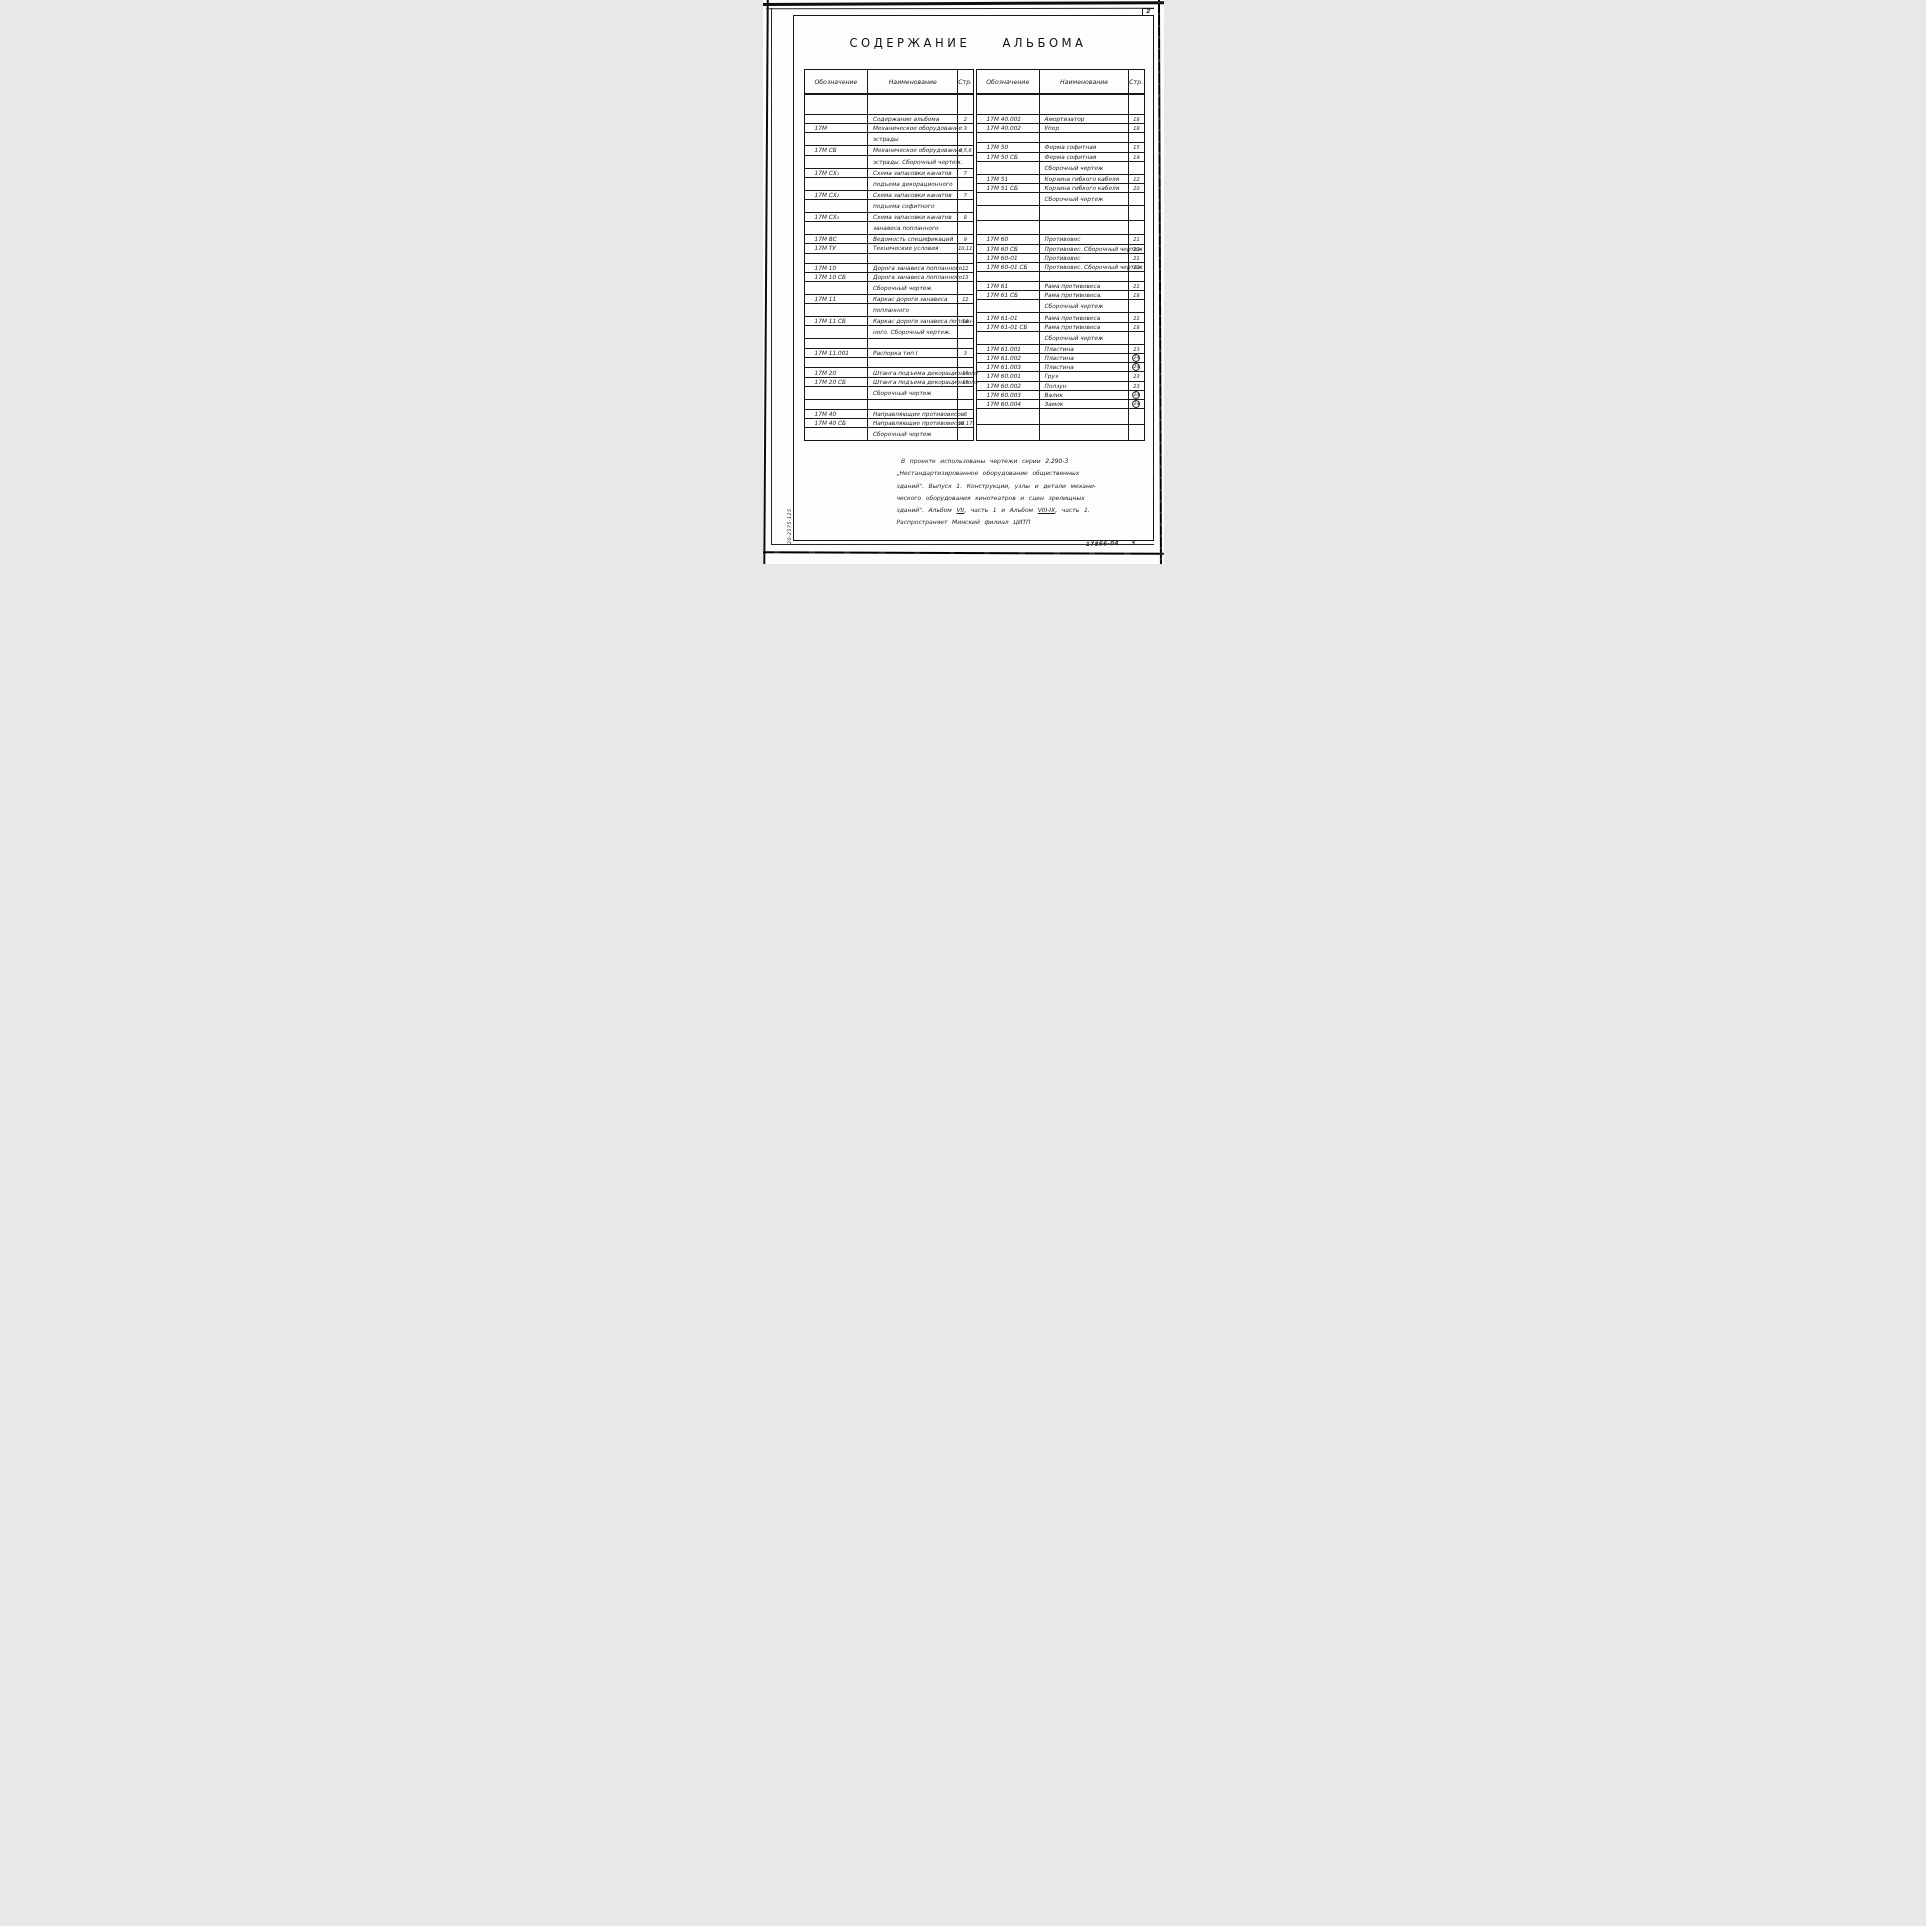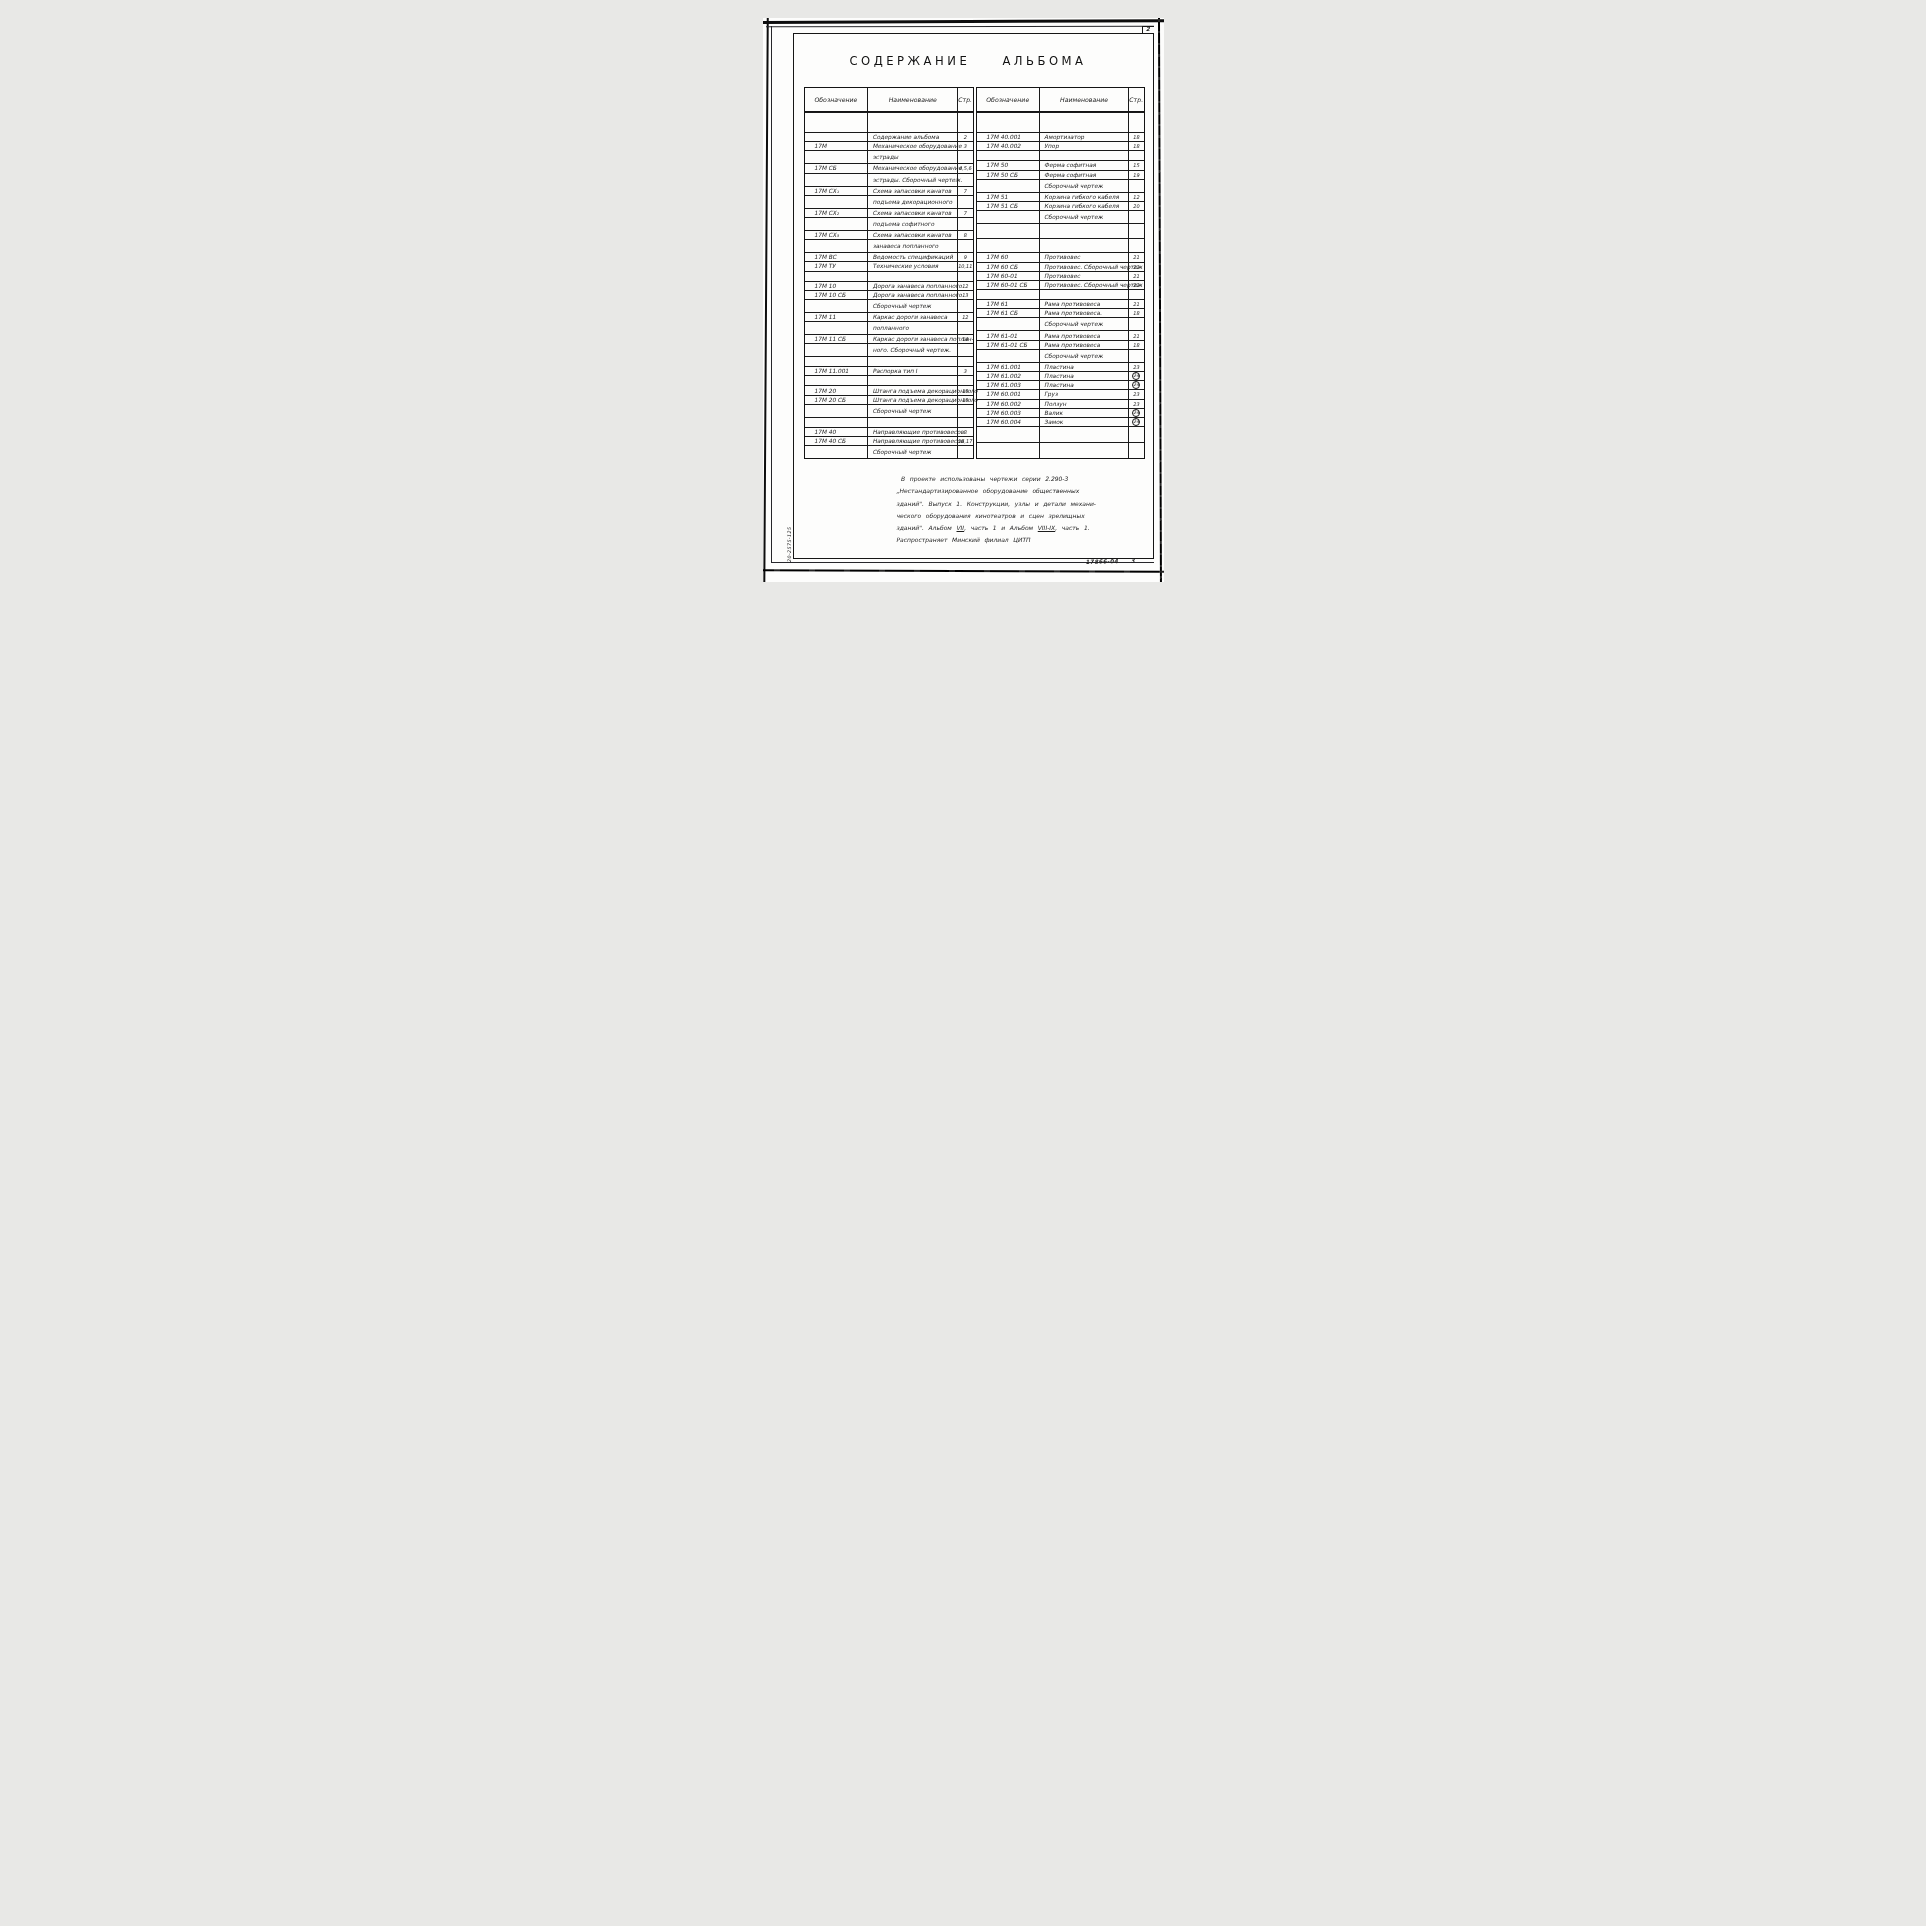--- a/index.html
+++ b/index.html
@@ -2,21 +2,21 @@
 <html style="font-size:6.2px"><head>
 <meta charset="utf-8">
 <style>
   * { box-sizing: border-box; margin: 0; padding: 0; }
   html,body { background:#e8e8e6; }
   body { font-family: "DejaVu Sans", sans-serif; }
 
   #page {
     position: relative;
     width: 401px; height: 564px;
-    margin: 18px auto;
+    margin: 0 auto;
     background: #fdfdfc;
     overflow: hidden;
     color: #1d1d1d;
   }
 
   
   .scan-edge { position:absolute; background:#0d0d0d; }
   .scan-top    { left:-4.6px; top:1.5px;  width:106%; height:2.7px; transform:rotate(-0.25deg); border-radius:1.2px; }
   .scan-left   { left:2.7px;  top:-4.6px; width:1.9px;  height:104%; transform:rotate(0.35deg); border-radius:1.2px; }
   .scan-right  { left:396px; top:-3.9px; width:2.3px; height:104%; transform:rotate(-0.2deg);

